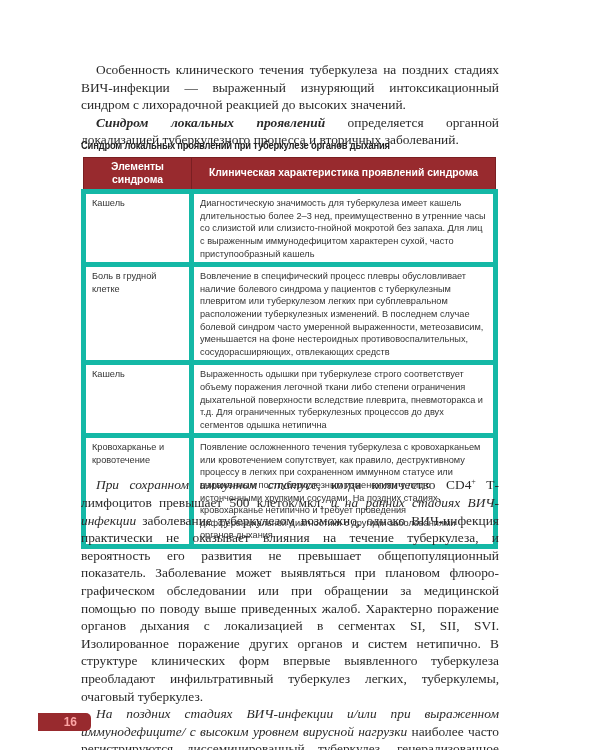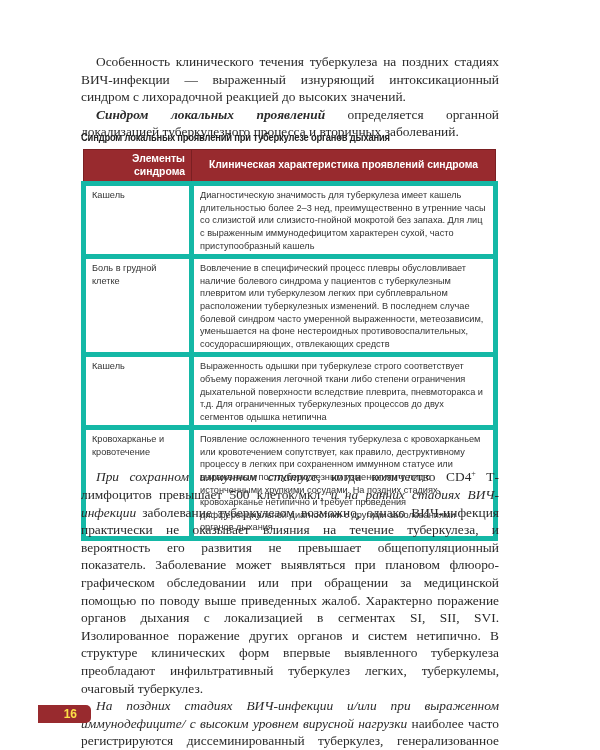--- a/index.html
+++ b/index.html
@@ -1,17 +1,17 @@
 <!DOCTYPE html>
 <html><head>
 <meta charset="utf-8">
 <style>
   html, body { margin: 0; padding: 0; background: #ffffff; }
   body { width: 600px; height: 750px; position: relative; overflow: hidden; }
-  .page { position: absolute; left: 0; top: 8px; width: 600px; height: 583px; }
+  .page { position: absolute; left: 0; top: 16px; width: 600px; height: 583px; }
   .body-text {
     position: absolute; left: 81px; width: 418px;
     font-family: "Liberation Serif", "DejaVu Serif", serif;
     font-size: 13.4px; line-height: 17.6px; color: #2a2a2a;
     text-align: justify; hyphens: manual;
   }
   .body-text p { margin: 0; text-indent: 15px; }
   .body-text i, .body-text em { font-style: italic; }
   .body-text b { font-weight: bold; }
   .table-caption {
@@ -21,32 +21,32 @@
     transform: scaleX(0.92); transform-origin: left;
   }
   table.syn {
     position: absolute; left: 81px; top: 141px; width: 417px;
     border-collapse: collapse;
     font-family: "Liberation Sans", "DejaVu Sans", sans-serif;
     font-size: 9.2px; line-height: 12.6px; color: #333;
   }
   table.syn th {
     background: #982a2e; color: #fff; font-weight: bold; font-size: 10.4px;
-    text-align: right; padding: 3px 6px; height: 13px;
+    text-align: center; padding: 3px 6px; height: 13px;
     border: 1px solid #7a1f22;
   }
   table.syn th.c2 { text-align: center; }
   table.syn td {
     border: 5px solid #14b8a6; vertical-align: top; padding: 3px 6px 2px 6px;
   }
   table.syn td.c1 { width: 91px; }
   .page-badge {
     position: absolute; left: 38px; top: 697px; width: 53px; height: 18px;
     background: #982a2e; border-radius: 0 5px 5px 0;
-    color: #fde047; font-family: "Liberation Sans", "DejaVu Sans", sans-serif;
+    color: #fca5a5; font-family: "Liberation Sans", "DejaVu Sans", sans-serif;
     font-weight: bold; font-size: 12px; line-height: 18px; text-align: right;
     box-sizing: border-box; padding-right: 14px;
   }
 </style>
 </head>
 <body>
 
 <div class="page">
 
   <div class="body-text" style="top:45px;">

